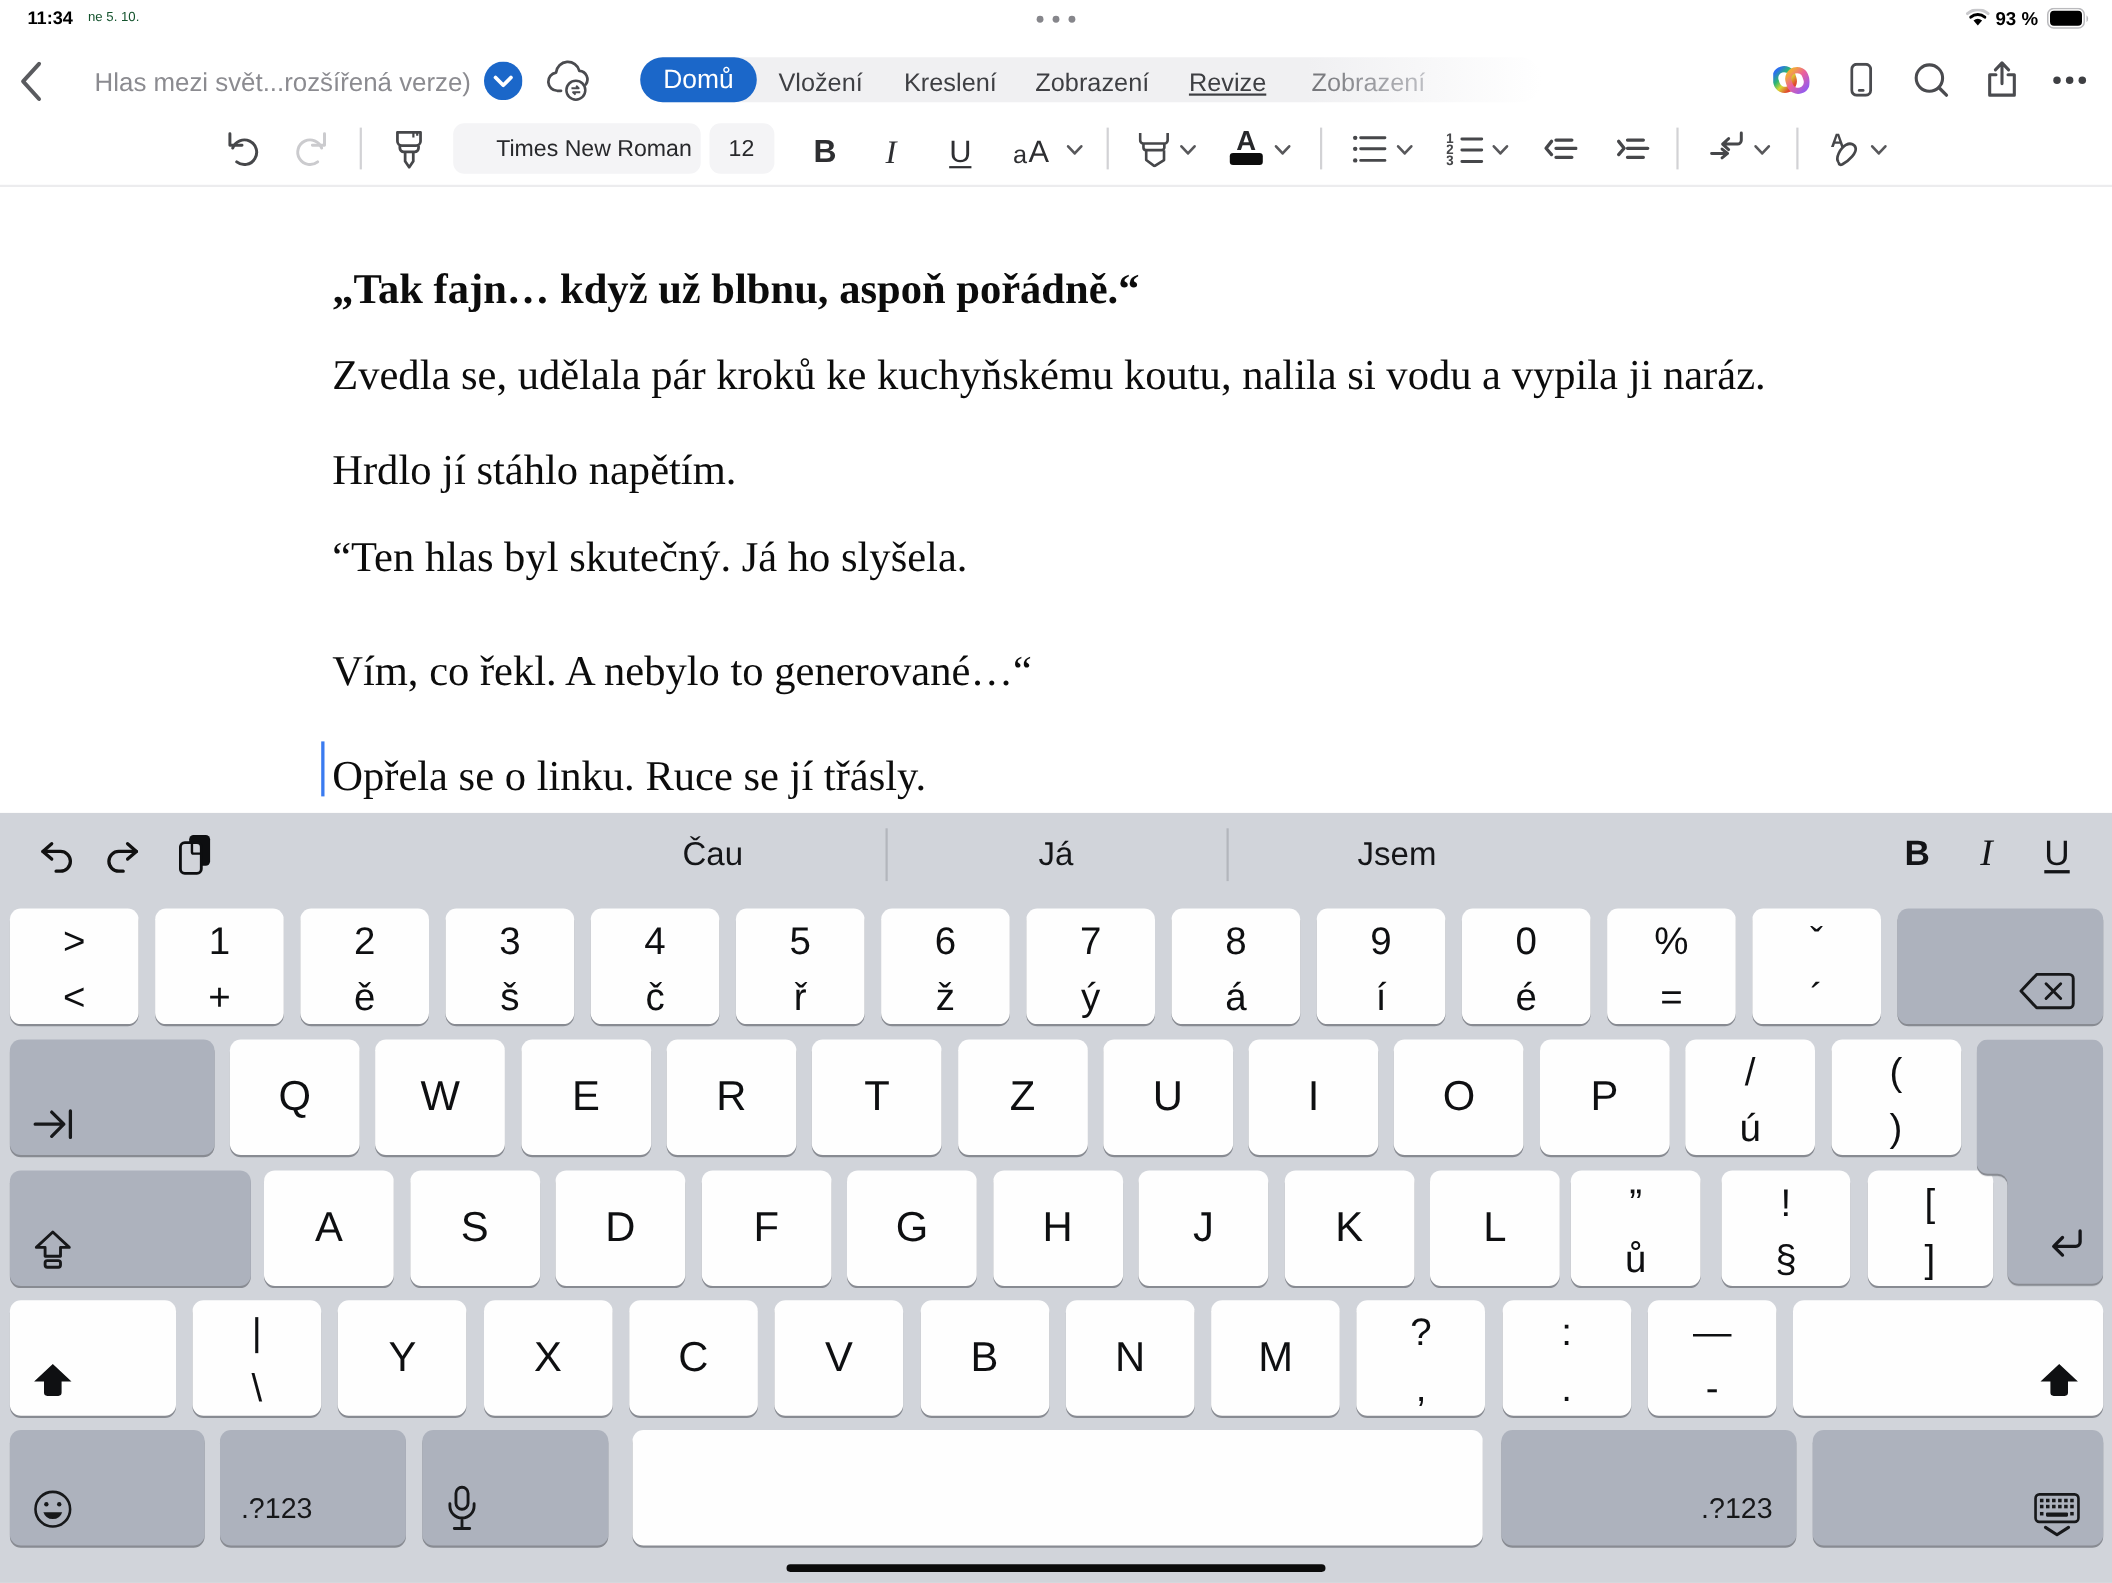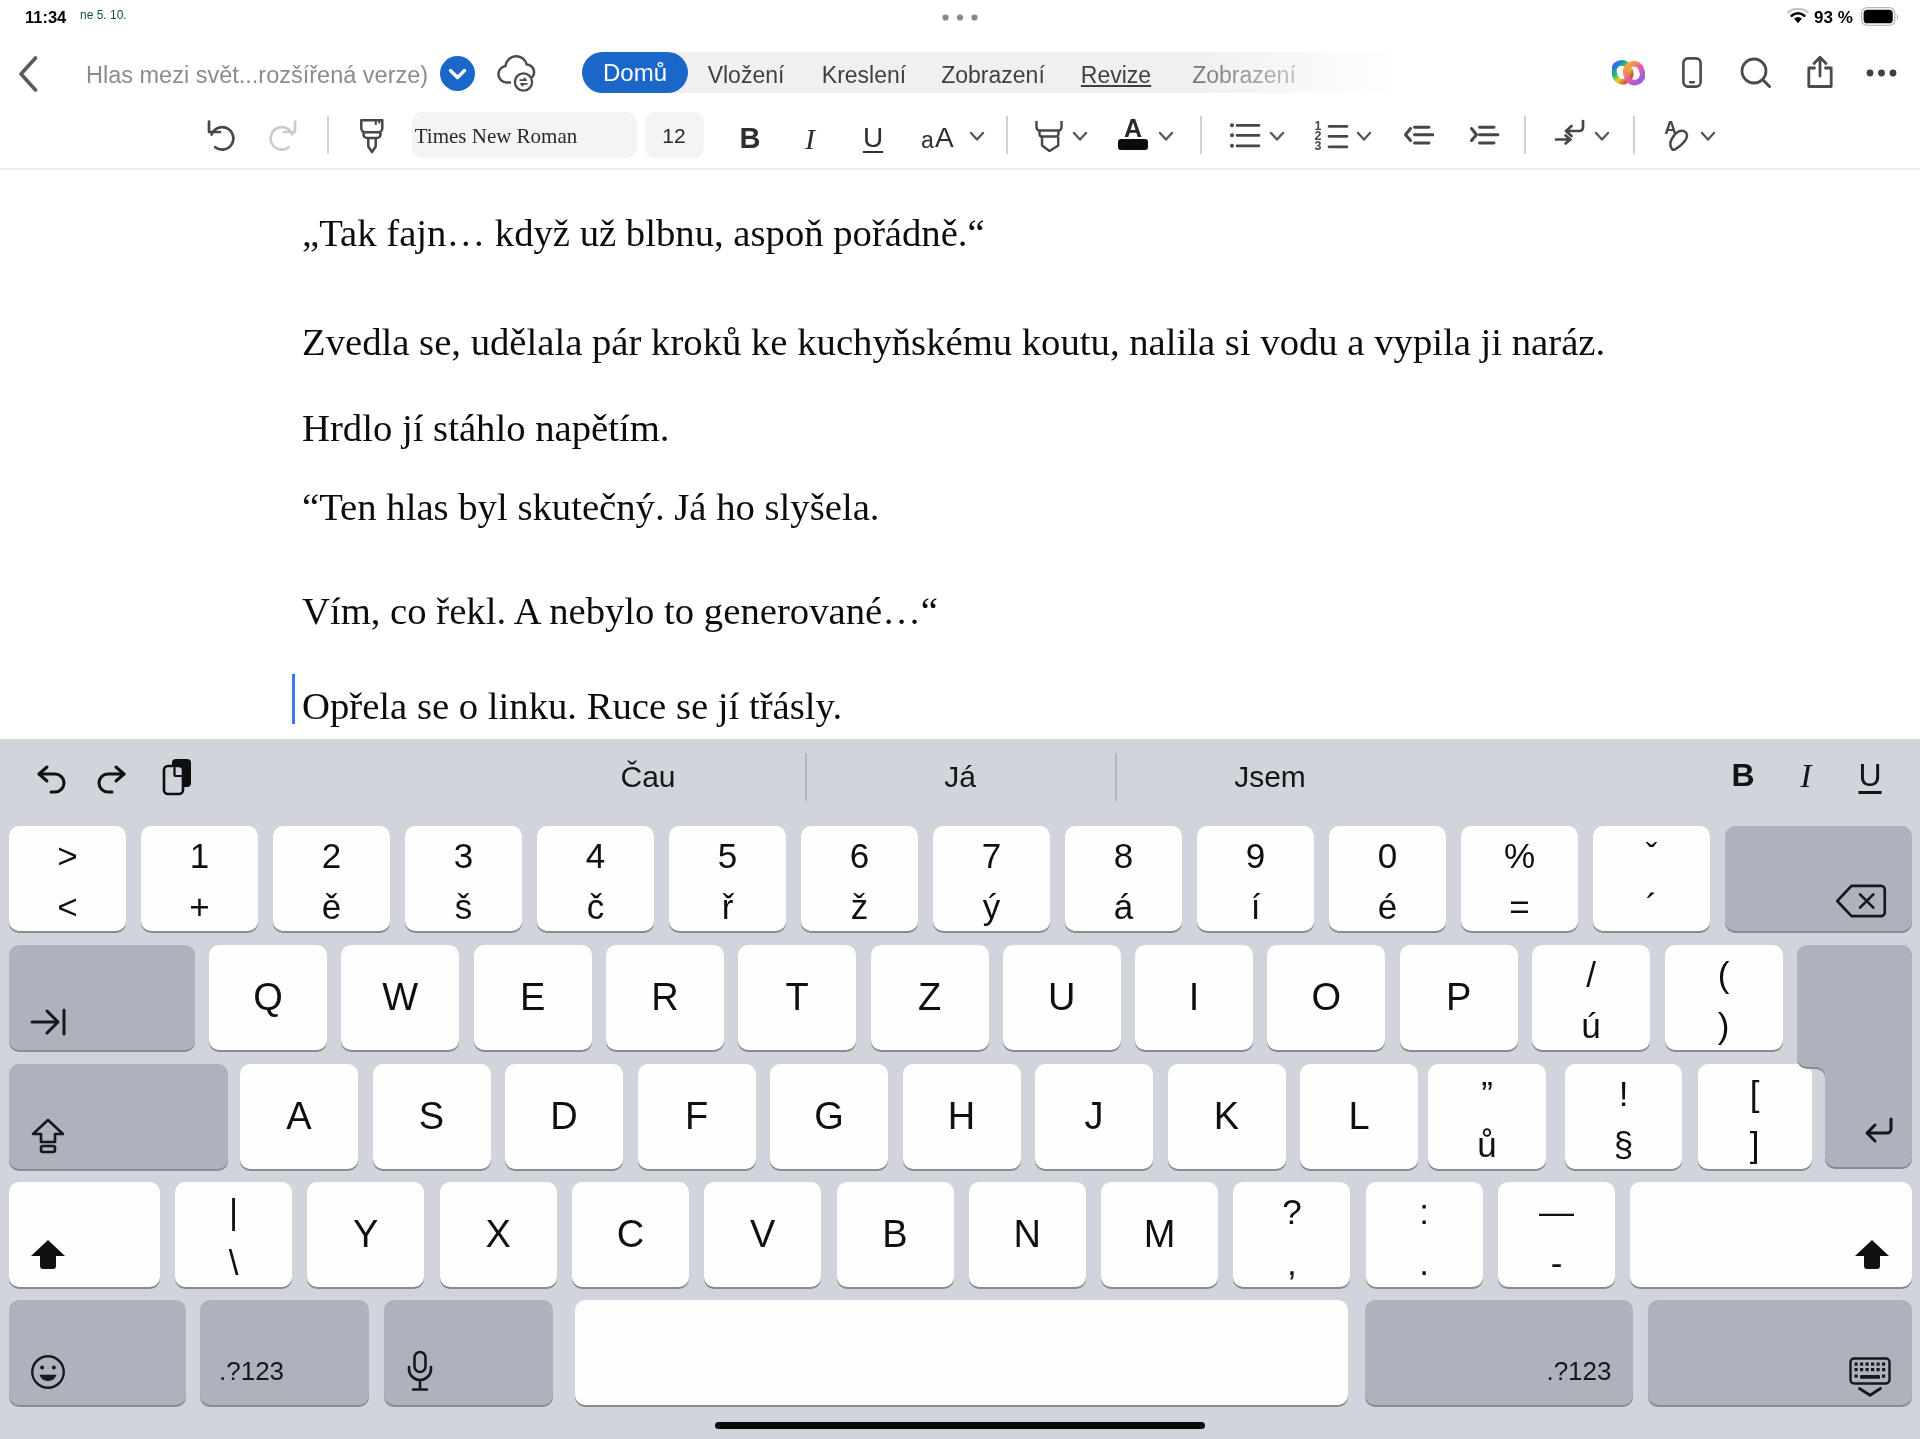--- a/index.html
+++ b/index.html
@@ -118,21 +118,21 @@
   </g>
 </svg>
 <div class="toolsep" style="left:327px;"></div>
 <svg class="abs" style="left:360px;top:119px;" width="24" height="35" viewBox="0 0 24 35">
   <path d="M1.3 1.3 h21 v8 a4 4 0 0 1 -4 4 h-13 a4 4 0 0 1 -4 -4 z" fill="none" stroke="#46474a" stroke-width="2.5" stroke-linejoin="round"></path>
   <path d="M15.8 1.5 v4.4 M19.3 1.5 v3" stroke="#46474a" stroke-width="2"></path>
   <path d="M3.5 13.5 v2 a3.5 3.5 0 0 0 3.5 3.5 h10 a3.5 3.5 0 0 0 3.5 -3.5 v-2" fill="none" stroke="#46474a" stroke-width="2.5"></path>
   <path d="M8.3 19 v8.5 l3.7 5.5 l3.7 -5.5 v-8.5" fill="none" stroke="#46474a" stroke-width="2.5" stroke-linejoin="round"></path>
 </svg>
 <div class="field" style="left:412px;width:225px;"></div>
-<div class="abs" style="left:496px;top:124px;font-size:21px;color:#28292c;transform:translateX(-50%);font-family:Liberation Serif, serif;">Times New Roman</div>
+<div class="abs" style="left:540px;top:124px;font-size:21px;color:#28292c;transform:translateX(-50%);">Times New Roman</div>
 <div class="field" style="left:645px;width:59px;"></div>
 <div class="abs" style="left:674px;top:124px;font-size:21px;color:#28292c;transform:translateX(-50%);">12</div>
 <div class="abs" style="left:750px;top:122px;font-size:29px;font-weight:700;color:#2e2f32;transform:translateX(-50%);">B</div>
 <div class="abs" style="left:810px;top:122px;font-size:30px;font-style:italic;font-family:'Liberation Serif',serif;color:#2e2f32;transform:translateX(-50%);">I</div>
 <div class="abs" style="left:873px;top:122px;font-size:28px;color:#2e2f32;transform:translateX(-50%);text-decoration:underline;text-underline-offset:4px;">U</div>
 <div class="abs" style="left:921px;top:127px;font-size:23px;color:#2e2f32;">a</div>
 <div class="abs" style="left:935px;top:122px;font-size:28px;color:#2e2f32;">A</div>
 <svg class="abs" style="left:969px;top:131px;" width="16" height="11" viewBox="0 0 16 11">
     <path d="M2 2 l6 6.5 l6 -6.5" fill="none" stroke="#58585b" stroke-width="2.4" stroke-linecap="round" stroke-linejoin="round"></path>
   </svg>
@@ -188,21 +188,21 @@
 <div class="toolsep" style="left:1633px;"></div>
 <svg class="abs" style="left:1662px;top:119px;" width="30" height="33" viewBox="0 0 30 33">
   <text x="8.5" y="15" font-size="17.5" font-weight="600" fill="#46474a" font-family="Liberation Sans" text-anchor="middle">A</text>
   <path d="M9.5 28.5 C 6 25 11 15.5 16.5 12.5 C 20.5 10.5 24.5 12.5 25 16 C 25.5 20 20 26.5 13 30.3 C 11 31.3 9.8 30.8 9.5 28.5" fill="none" stroke="#46474a" stroke-width="2.5" stroke-linejoin="round"></path>
 </svg>
 <svg class="abs" style="left:1700px;top:131px;" width="16" height="11" viewBox="0 0 16 11">
     <path d="M2 2 l6 6.5 l6 -6.5" fill="none" stroke="#58585b" stroke-width="2.4" stroke-linecap="round" stroke-linejoin="round"></path>
   </svg>
 <div class="abs" style="left:0;top:168px;width:1920px;height:2px;background:#ececee;"></div>
 
-<div class="docline" style="left:302px;top:211px;">„Tak fajn… když už blbnu, aspoň pořádně.“</div>
+<div class="docline" style="left:302px;top:241px;font-weight:bold;">„Tak fajn… když už blbnu, aspoň pořádně.“</div>
 <div class="docline" style="left:302px;top:319.5px;">Zvedla se, udělala pár kroků ke kuchyňskému koutu, nalila si vodu a vypila ji naráz.</div>
 <div class="docline" style="left:302px;top:406px;">Hrdlo jí stáhlo napětím.</div>
 <div class="docline" style="left:302px;top:485px;">“Ten hlas byl skutečný. Já ho slyšela.</div>
 <div class="docline" style="left:302px;top:589px;">Vím, co řekl. A nebylo to generované…“</div>
 <div class="docline" style="left:302px;top:683.5px;">Opřela se o linku. Ruce se jí třásly.</div>
 <div class="abs" style="left:292px;top:674px;width:3px;height:50px;background:#3a7bf0;"></div>
 
 <div id="kb"></div>
 <div id="keys">
     <div class="k k2" style="left: 9px; top: 826px; width: 117px;">

